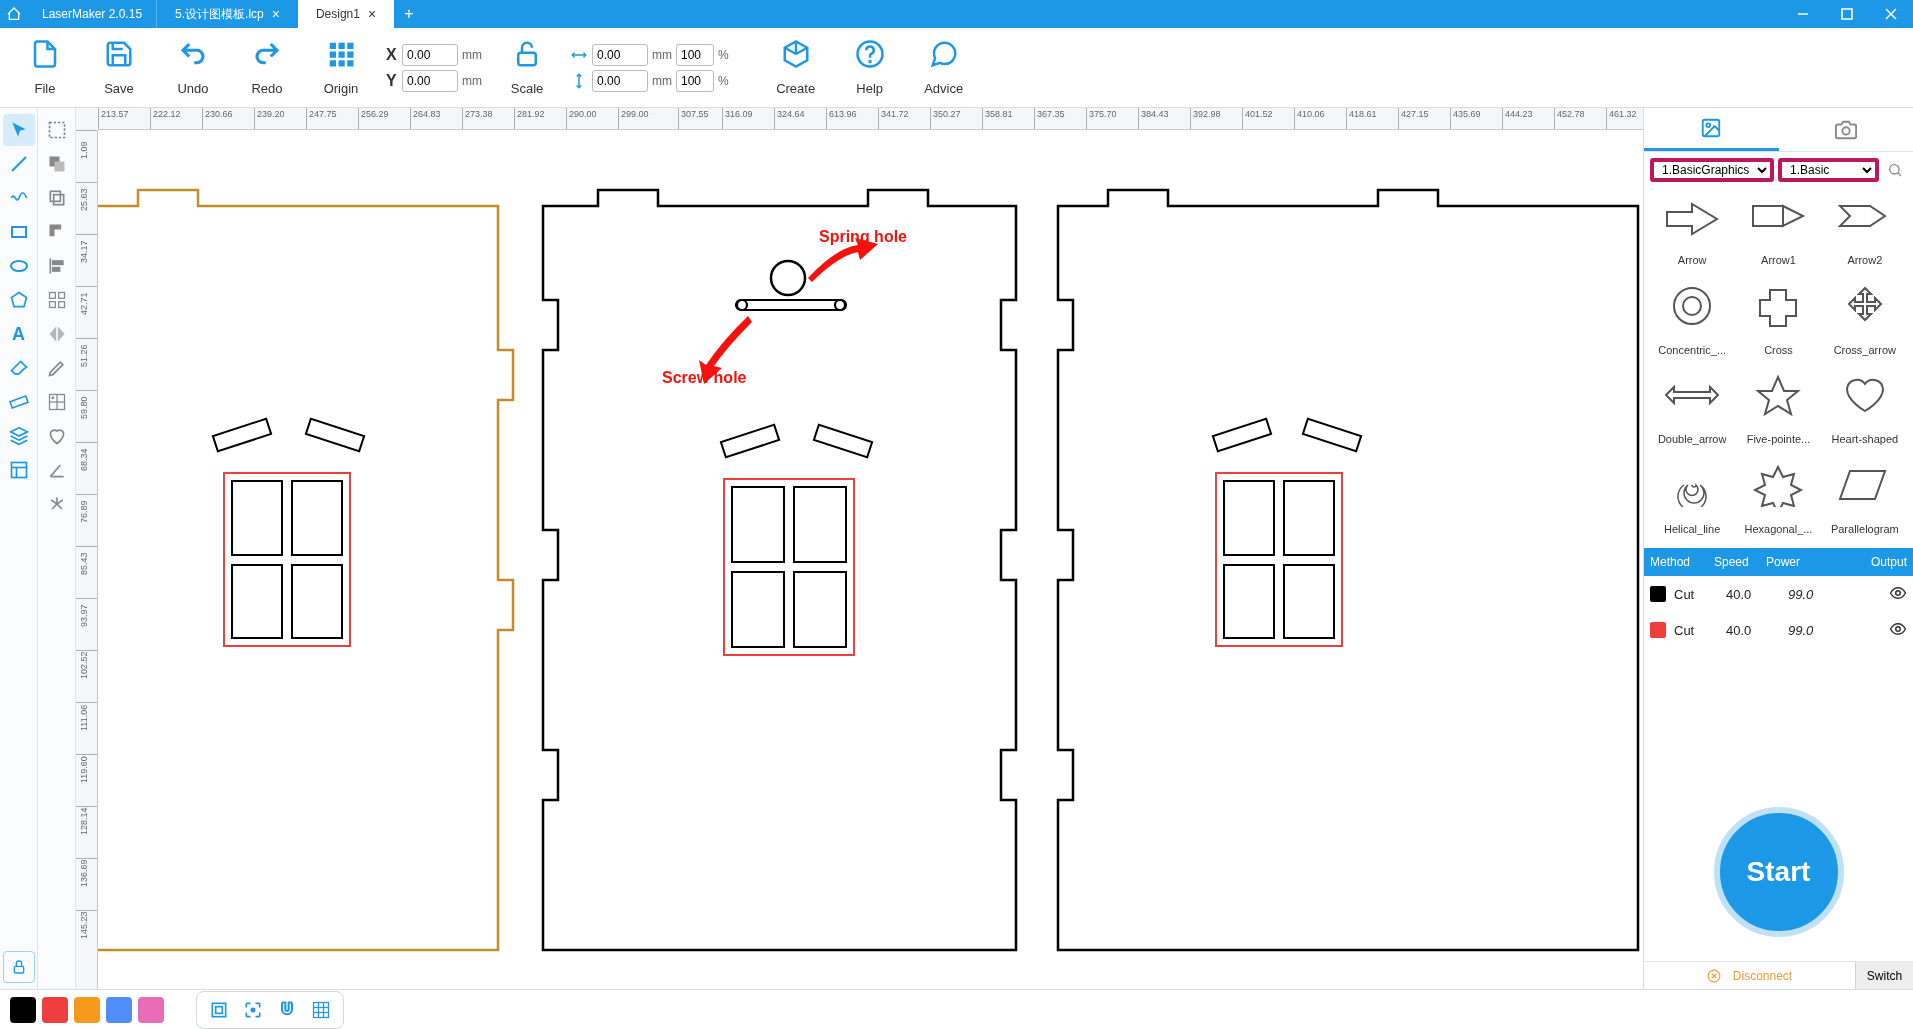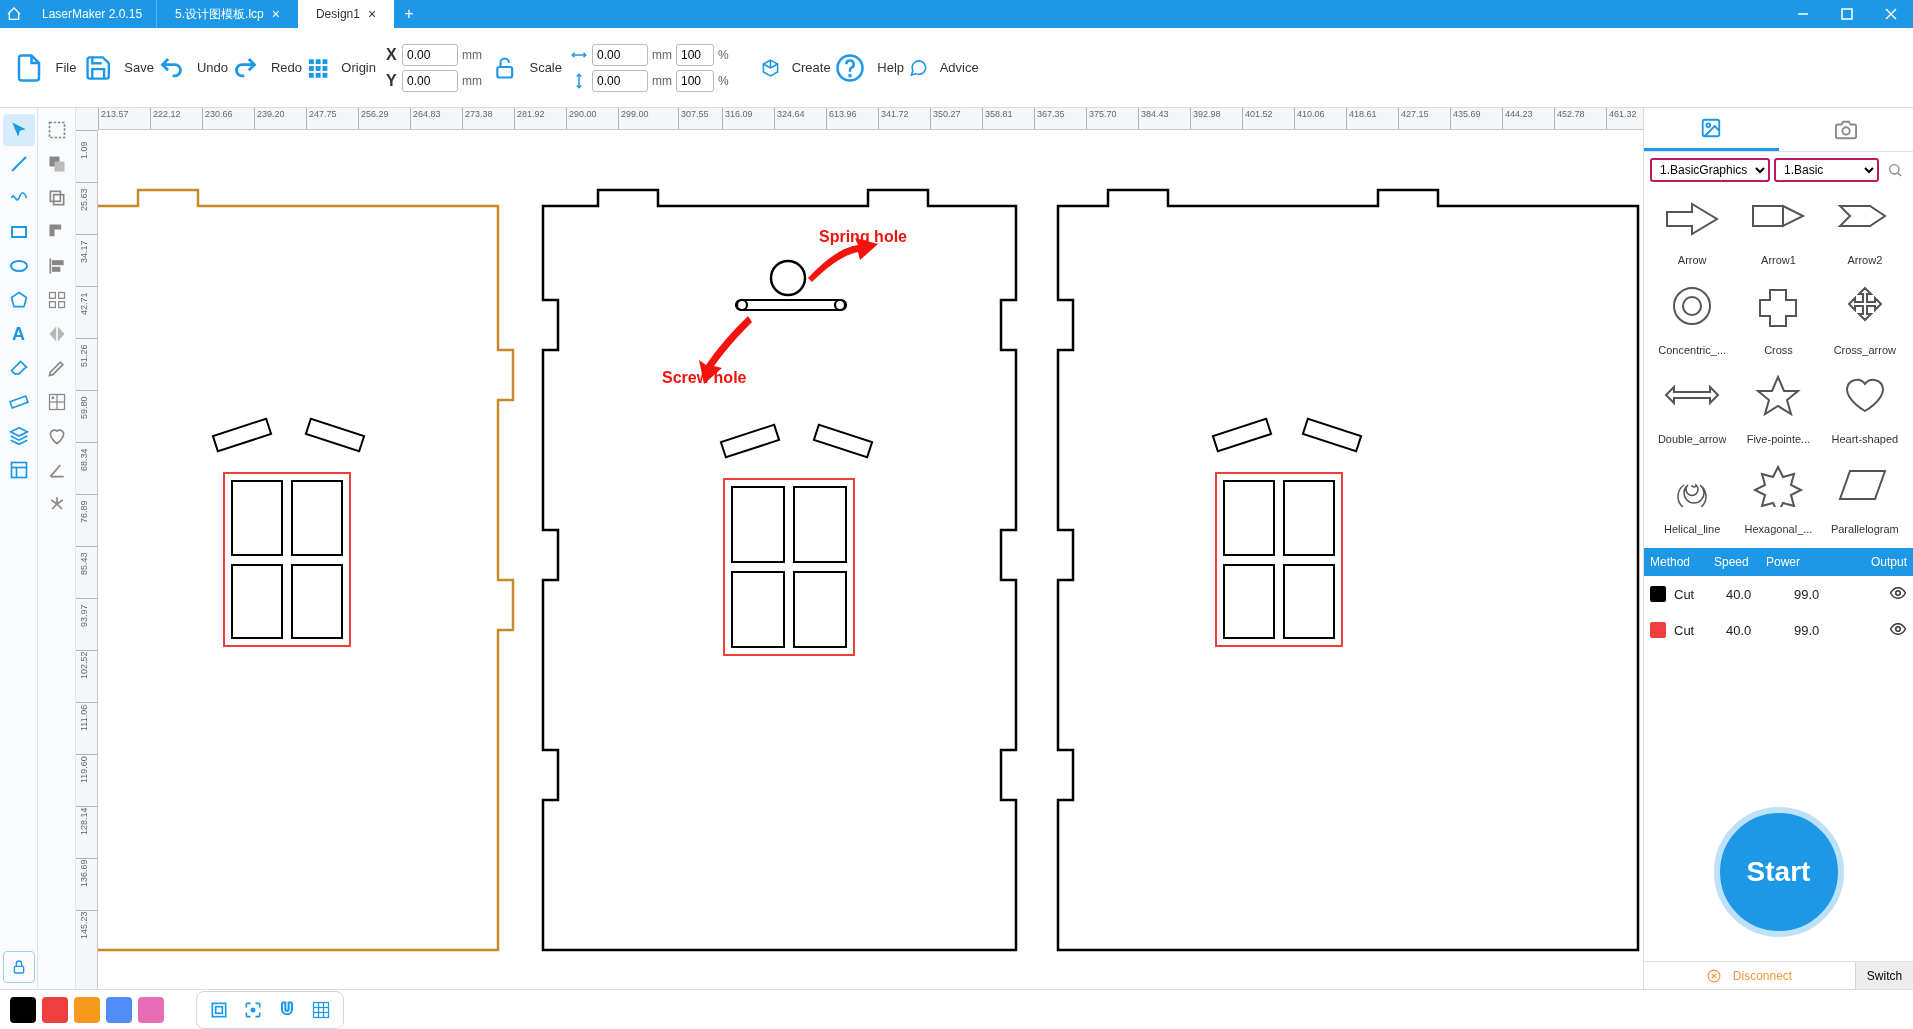--- a/index.html
+++ b/index.html
@@ -8,21 +8,21 @@
 .home-btn { width: 28px; height: 28px; display: flex; align-items: center; justify-content: center; }
 .titlebar-name { padding: 0 14px; border-right: 1px solid rgba(255,255,255,0.25); line-height: 28px; }
 .tab { padding: 0 18px; height: 28px; display: flex; align-items: center; gap: 8px; cursor: pointer; }
 .tab.active { background: #fff; color: #333; }
 .tab-close { font-size: 14px; }
 .tab-add { padding: 0 10px; color: #fff; font-size: 16px; cursor: pointer; }
 .spacer { flex: 1; }
 .win-btn { width: 44px; height: 28px; display: flex; align-items: center; justify-content: center; cursor: pointer; }
 
 .toolbar { background: #fff; height: 80px; display: flex; align-items: center; padding: 0 10px; gap: 4px; border-bottom: 1px solid #d9dce0; }
-.tool-btn { display: flex; align-items: center; justify-content: center; width: 70px; height: 70px; gap: 12px; cursor: pointer; border-radius: 6px; }
+.tool-btn { display: flex; flex-direction: column; align-items: center; justify-content: center; width: 70px; height: 70px; gap: 12px; cursor: pointer; border-radius: 6px; }
 .tool-icon { color: #1c98e6; }
 .tool-label { font-size: 13px; color: #333; }
 .coord-group { display: flex; flex-direction: column; gap: 4px; margin: 0 6px; }
 .coord-row { display: flex; align-items: center; gap: 4px; }
 .coord-lab { font-weight: bold; color: #333; width: 12px; }
 .coord-inp { width: 56px; height: 22px; border: 1px solid #bbb; border-radius: 3px; padding: 0 4px; font-size: 12px; }
 .coord-unit { font-size: 12px; color: #666; }
 .dim-group { display: flex; flex-direction: column; gap: 4px; margin: 0 4px; }
 .dim-row { display: flex; align-items: center; gap: 4px; }
 .dim-inp { width: 56px; height: 22px; border: 1px solid #bbb; border-radius: 3px; padding: 0 4px; font-size: 12px; }
@@ -44,37 +44,37 @@
 .vruler { width: 22px; background: #f5f6f8; border-right: 1px solid #c7cacd; position: relative; font-size: 9px; color: #666; overflow: hidden; }
 .vr-tick { position: absolute; left: 0; border-top: 1px solid #aeb2b5; width: 22px; }
 .vr-tick span { display: block; transform: rotate(-90deg); transform-origin: 0 0; position: absolute; left: 3px; top: 28px; white-space: nowrap; }
 .canvas { flex: 1; background: #fff; position: relative; overflow: hidden; }
 
 .right-panel { width: 270px; background: #fff; display: flex; flex-direction: column; border-left: 1px solid #d9dce0; }
 .rp-tabs { height: 44px; display: flex; border-bottom: 1px solid #e1e4e7; }
 .rp-tab { flex: 1; display: flex; align-items: center; justify-content: center; cursor: pointer; }
 .rp-tab.active { border-bottom: 3px solid #1c98e6; }
 .rp-filter { display: flex; gap: 4px; padding: 6px; align-items: center; }
-.rp-select { flex: 1; height: 24px; border: 2px solid #be185d; border-radius: 3px; font-size: 12px; padding: 0 4px; background: #fff; }
+.rp-select { flex: 1; height: 24px; border: 4px solid #be185d; border-radius: 3px; font-size: 12px; padding: 0 4px; background: #fff; }
 .rp-search { width: 24px; height: 24px; display: flex; align-items: center; justify-content: center; color: #888; cursor: pointer; }
 .shapes-grid { display: grid; grid-template-columns: repeat(3,1fr); gap: 2px 2px; padding: 2px 6px; overflow: auto; height: 360px;}
 .shape-cell { display: flex; flex-direction: column; align-items: center; gap: 16px; padding: 4px 0; cursor: pointer; }
 .shape-cell svg { width: 60px; height: 44px; }
 .shape-name { font-size: 11px; color: #333; white-space: nowrap; overflow: hidden; text-overflow: ellipsis; max-width: 80px; }
 
 .layers-head { display: flex; background: #1c98e6; color: #fff; font-size: 12px; height: 28px; align-items: center; padding: 0 6px; }
 .lh-method { width: 64px; }
 .lh-speed { width: 52px; }
 .lh-power { width: 52px; }
 .lh-output { flex: 1; text-align: right; }
 .layer-row { display: flex; align-items: center; font-size: 13px; color: #222; height: 36px; padding: 0 6px; }
 .lr-swatch { width: 16px; height: 16px; border-radius: 2px; margin-right: 8px; }
 .lr-method { width: 40px; }
 .lr-speed { width: 52px; margin-left: 12px;}
-.lr-power { width: 52px; margin-left: 16px;}
+.lr-power { width: 52px; margin-left: 10px; font-style: italic;}
 .lr-eye { flex:1; text-align: right; color: #333; }
 
 .start-wrap { flex: 1; display: flex; align-items: flex-end; justify-content: center; padding-bottom: 24px; }
 .start-btn { width: 130px; height: 130px; border-radius: 50%; background: #1c98e6; border: 6px solid #bfe1f7; color: #fff; font-size: 28px; font-weight: bold; display: flex; align-items: center; justify-content: center; cursor: pointer; }
 
 .status-row { height: 28px; display: flex; align-items: center; border-top: 1px solid #e1e4e7; font-size: 12px; }
 .disc-btn { flex: 1; text-align: center; color: #f0983a; cursor: pointer; display: flex; align-items: center; justify-content: center; gap: 12px; }
 .switch-btn { width: 58px; text-align: center; background: #ededed; height: 100%; display:flex; align-items:center; justify-content:center; border-left: 1px solid #d4d4d4; cursor: pointer; }
 
 .bottom-bar { height: 40px; background: #fff; display: flex; align-items: center; padding: 0 10px; gap: 6px; border-top: 1px solid #d9dce0; }

